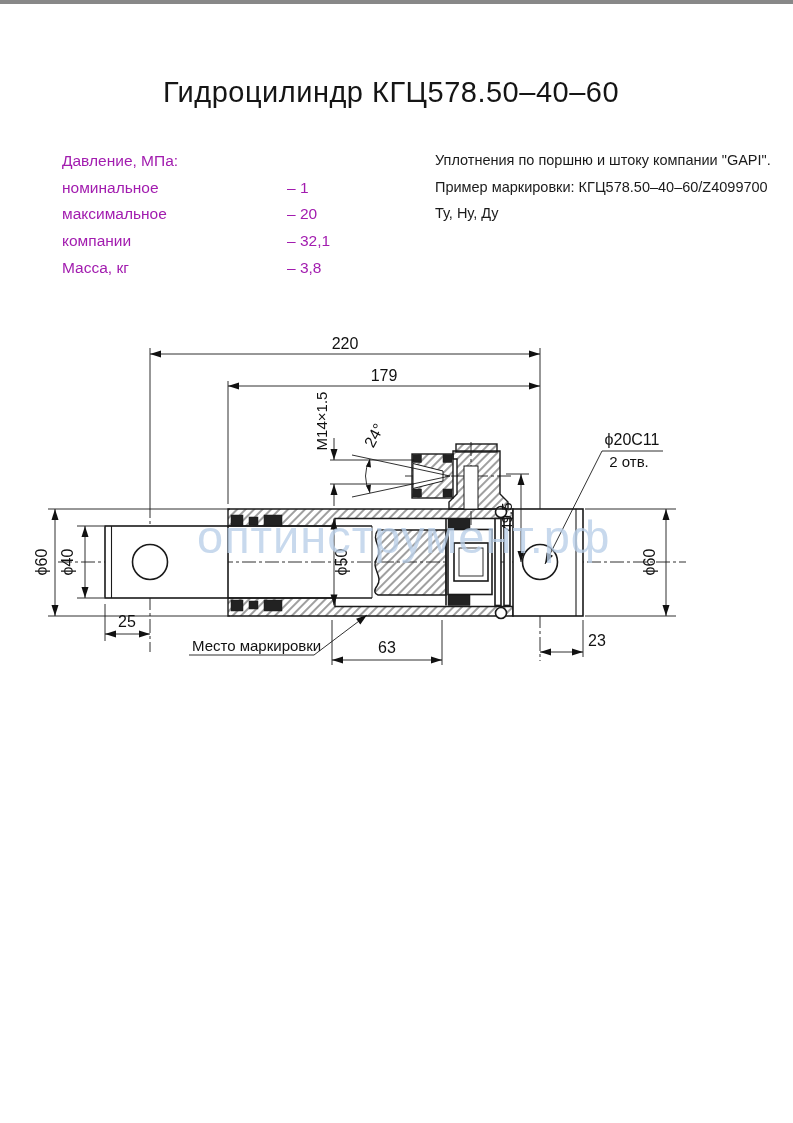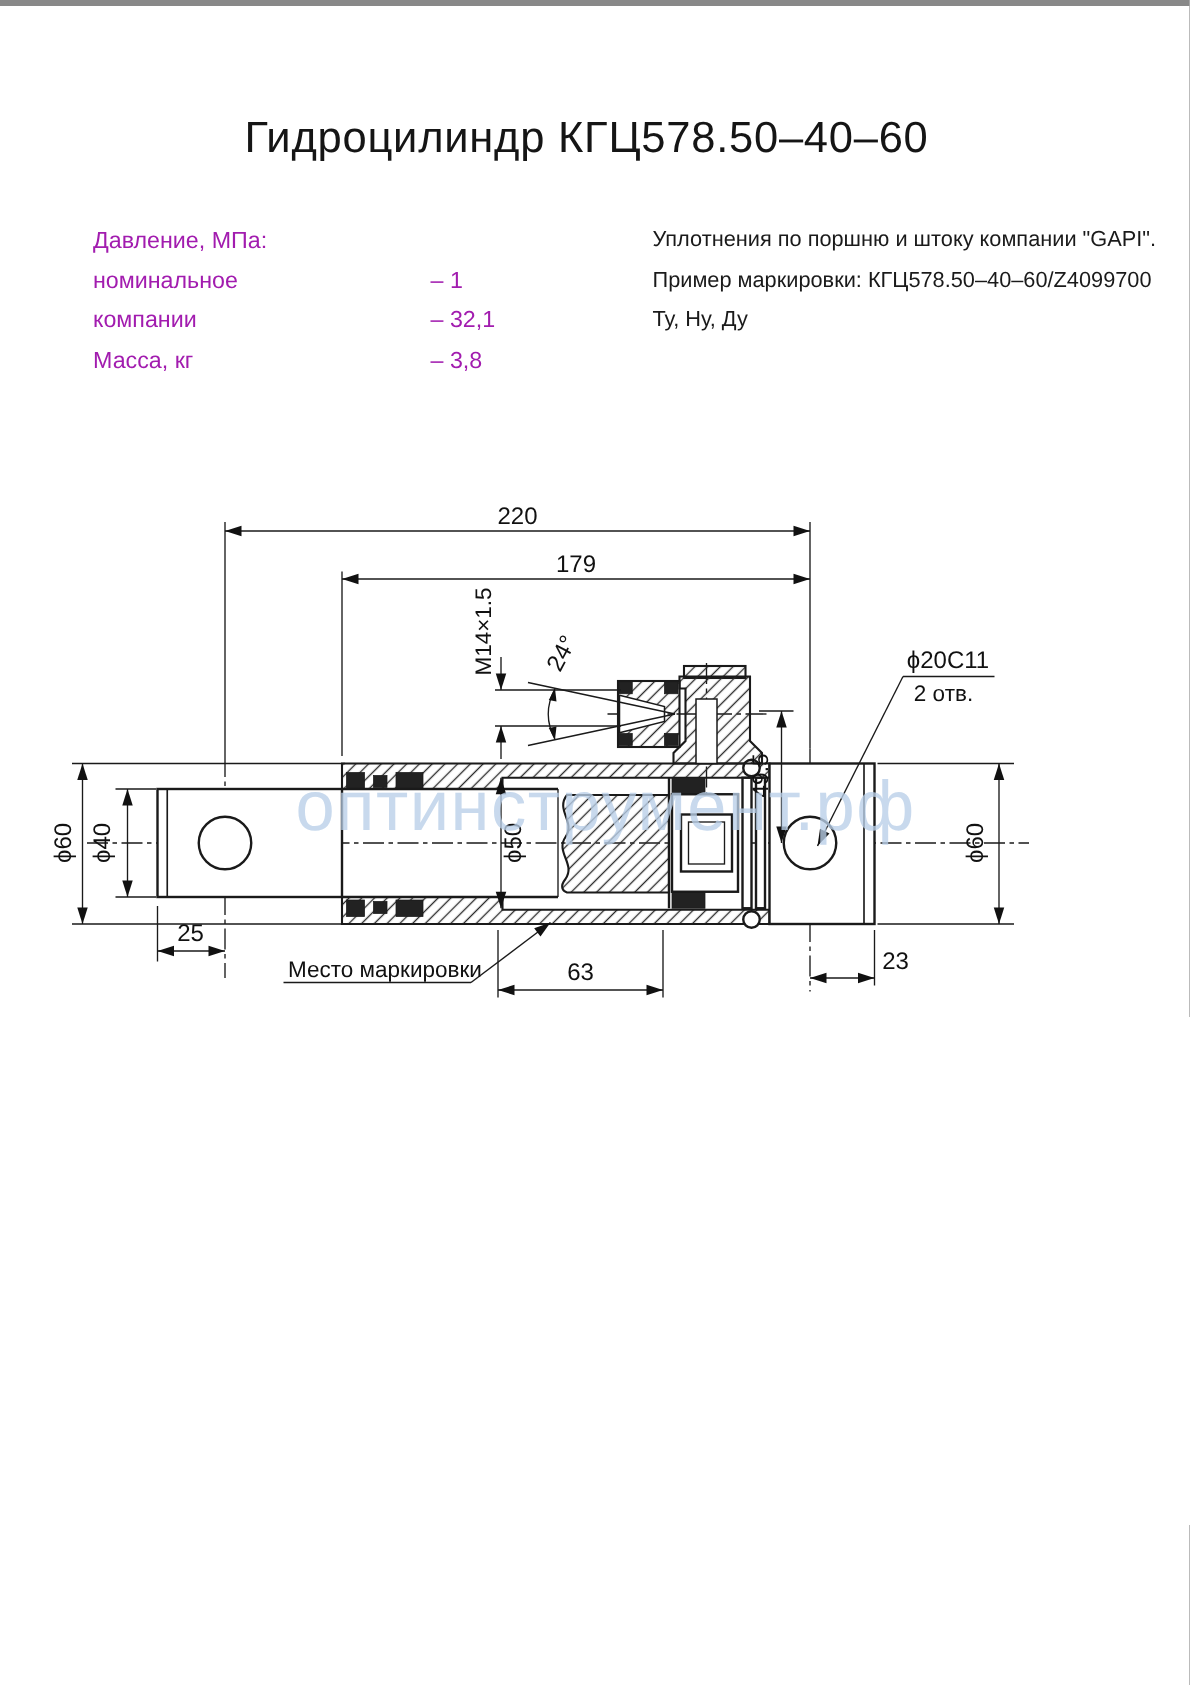--- a/index.html
+++ b/index.html
@@ -50,20 +50,24 @@
   <div class="specs">
     <div class="spec-row">
       <span>Давление, МПа:</span>
       <span class="spec-val"></span>
     </div>
     <div class="spec-row">
       <span>номинальное</span>
       <span class="spec-val">– 1</span>
     </div>
     <div class="spec-row">
+      <span>максимальное</span>
+      <span class="spec-val">– 20</span>
+    </div>
+    <div class="spec-row">
       <span>компании</span>
       <span class="spec-val">– 32,1</span>
     </div>
     <div class="spec-row">
       <span>Масса, кг</span>
       <span class="spec-val">– 3,8</span>
     </div>
   </div>
 
   <div class="notes">

